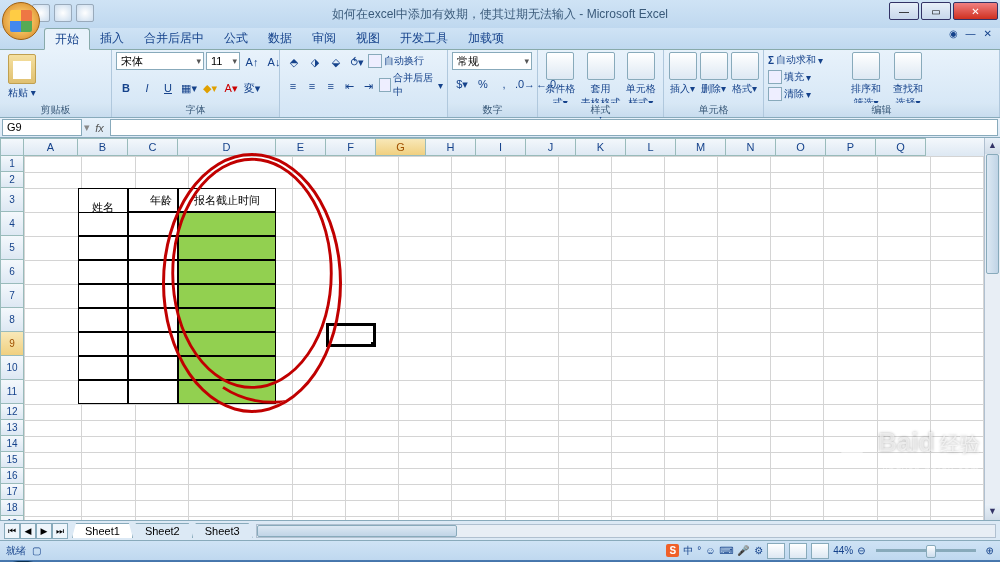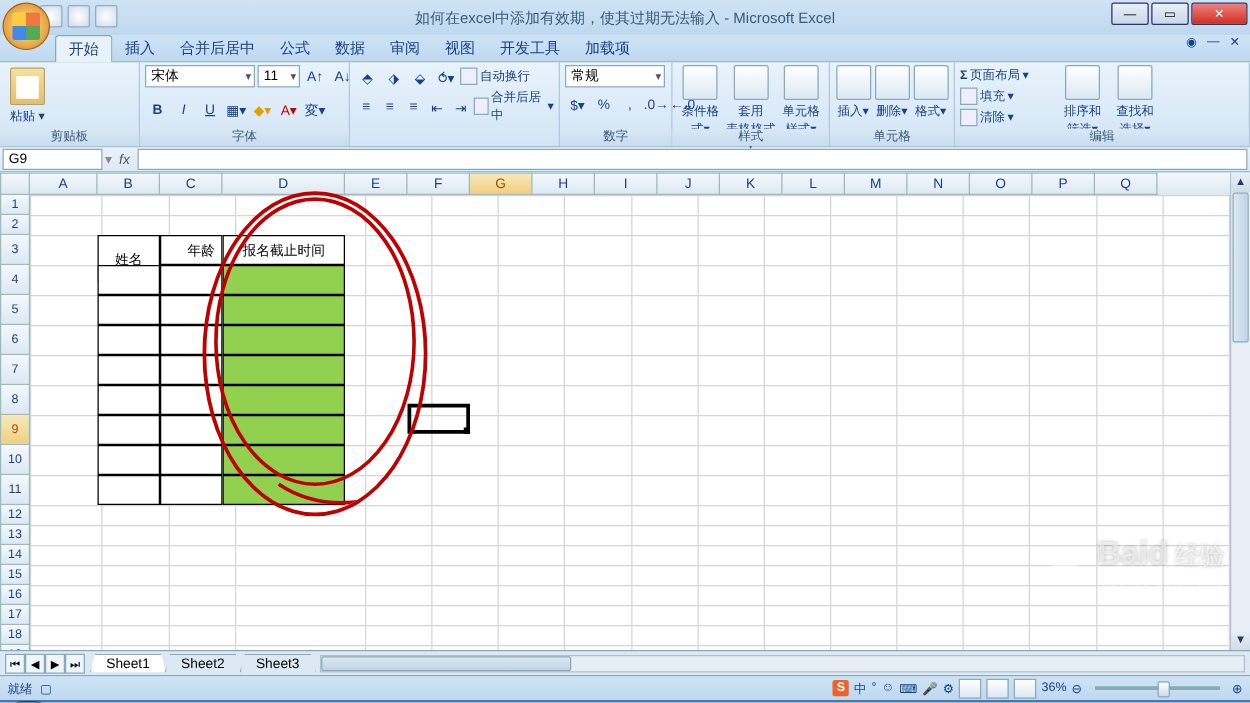--- a/index.html
+++ b/index.html
@@ -222,21 +222,21 @@
       <div class="big-btn" style="width:32px"><div class="bic"></div><span>插入</span>▾</div>
       <div class="big-btn" style="width:32px"><div class="bic"></div><span>删除</span>▾</div>
       <div class="big-btn" style="width:32px"><div class="bic"></div><span>格式</span>▾</div>
     </div>
     <div class="group-label">单元格</div>
   </div>
 
   <div class="group" style="flex:1">
     <div class="group-body">
       <div class="mini-col" style="width:76px">
-        <div class="mini-row"><span style="font-weight:bold">Σ</span> <span>页面布局</span> ▾</div>
+        <div class="mini-row"><span style="font-weight:bold">Σ</span> <span>自动求和</span> ▾</div>
         <div class="mini-row"><div class="mini-ic"></div><span>填充</span> ▾</div>
         <div class="mini-row"><div class="mini-ic"></div><span>清除</span> ▾</div>
       </div>
       <div class="big-btn"><div class="bic"></div><span style="white-space:pre">排序和
 筛选</span>▾</div>
       <div class="big-btn"><div class="bic"></div><span style="white-space:pre">查找和
 选择</span>▾</div>
     </div>
     <div class="group-label">编辑</div>
   </div>
@@ -731,21 +731,21 @@
     <span style="background:#f06028;color:#fff;padding:1px 3px;border-radius:2px;font-weight:bold">S</span>
     <span>中</span>
     <span>°</span>
     <span>☺</span>
     <span>⌨</span>
     <span>🎤</span>
     <span>⚙</span>
     <div class="view-btn"></div>
     <div class="view-btn"></div>
     <div class="view-btn"></div>
-    <span>36%</span>
+    <span>44%</span>
     <span>⊖</span>
     <div class="zoom-slider"></div>
     <span>⊕</span>
   </div>
 </div>
 
 <div class="taskbar">
   <div class="start-orb"></div>
 
 </div>

